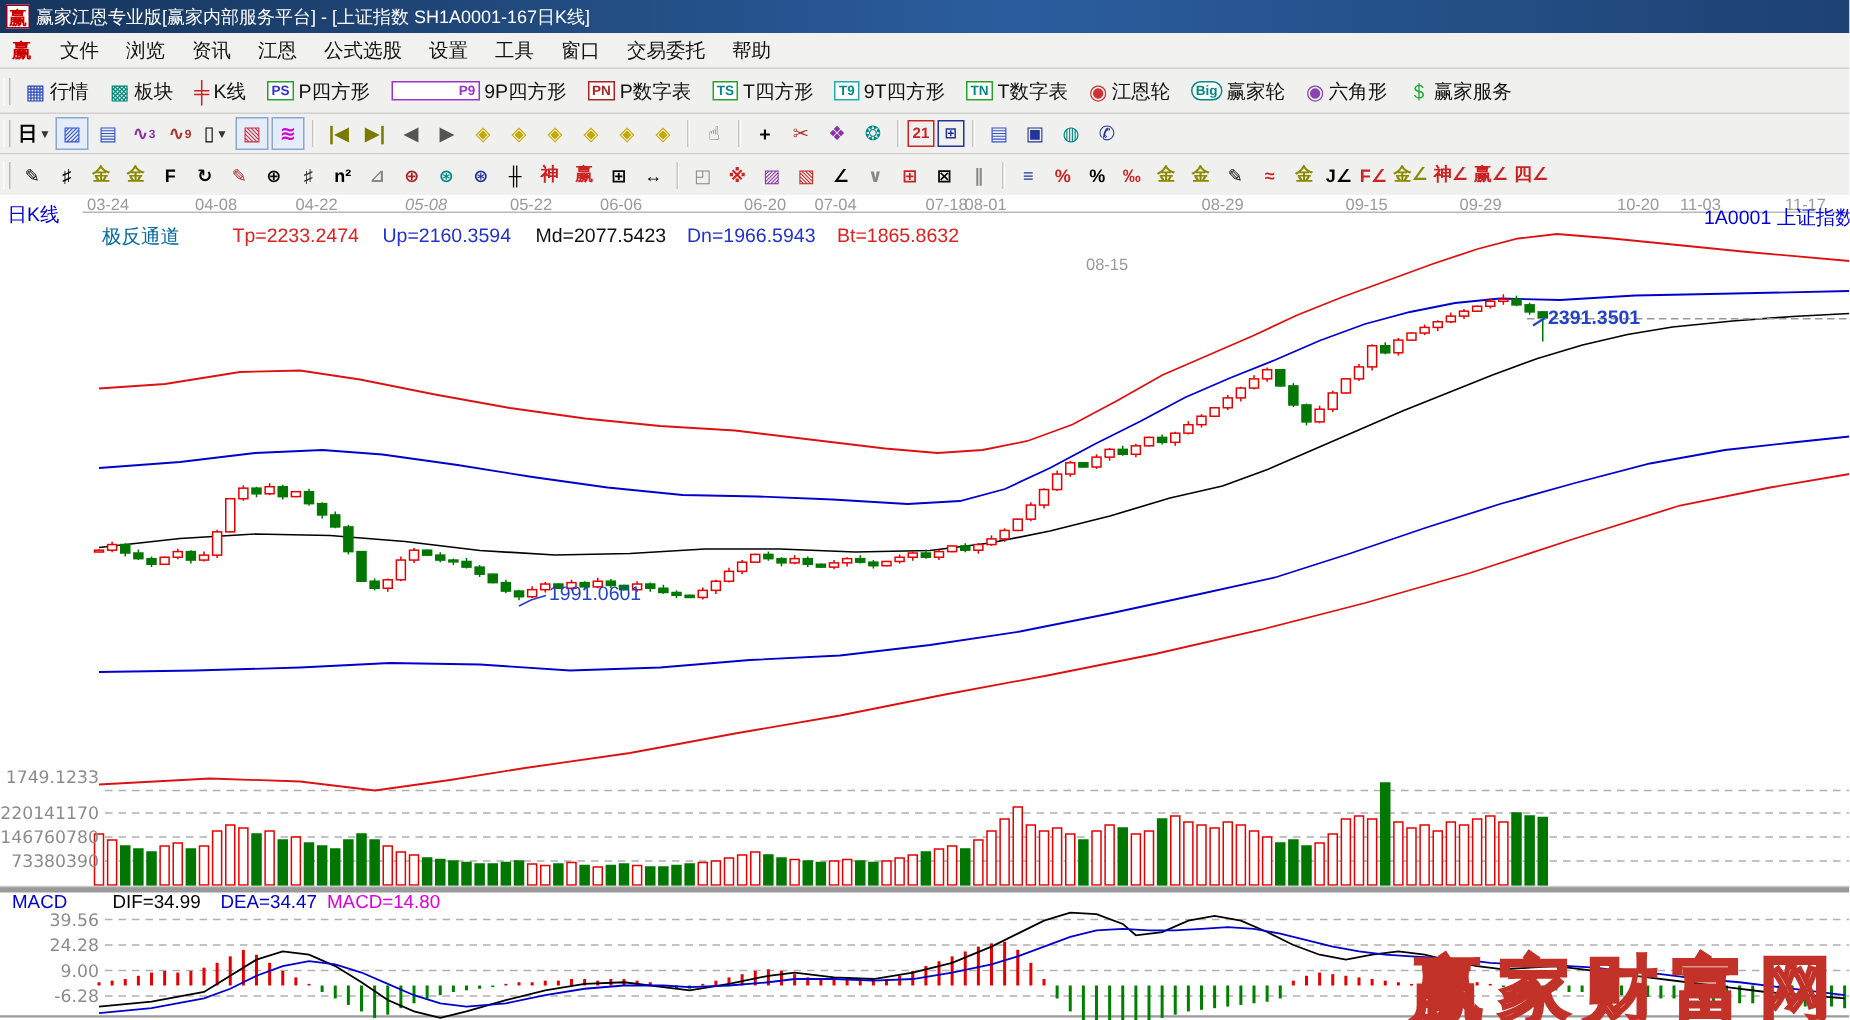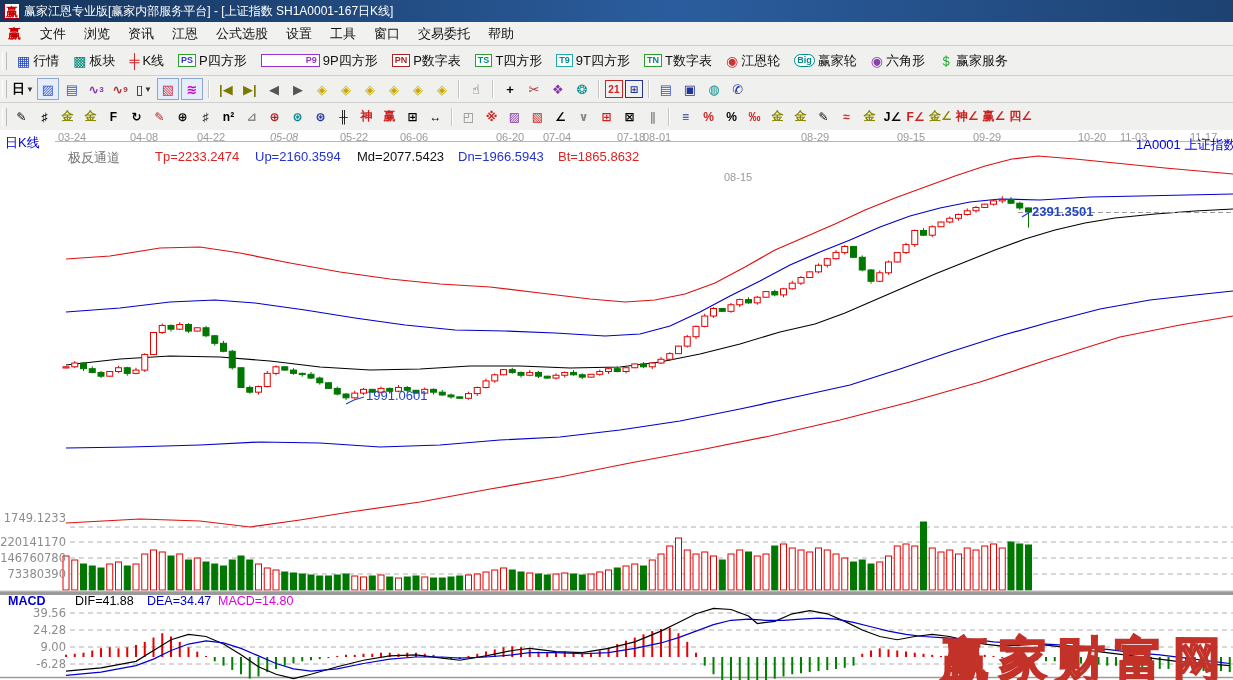--- a/index.html
+++ b/index.html
@@ -43,21 +43,21 @@
   #chartsvg{position:absolute;left:0;top:0;}
   .ovl{position:absolute;white-space:nowrap;}
   .date-lbl{position:absolute;top:1px;font-size:11px;color:#9a9a9a;}
   #dk-label{left:5px;top:4px;color:#0000cc;font-size:13px;}
   #symbol-label{left:1136px;top:6px;color:#0000dd;font-size:13px;}
   .info-row{position:absolute;top:19px;font-size:13px;}
   .gray-axis{position:absolute;left:0;width:66px;text-align:right;
     font-size:11.5px;color:#8c8c8c;font-family:"DejaVu Sans",sans-serif;}
   #price-label{color:#2244cc;font-size:13px;font-weight:bold;}
   #low-label{color:#2244cc;font-size:13px;}
-  .macd-h{position:absolute;top:464px;font-size:12.5px;font-weight:bold;}
+  .macd-h{position:absolute;top:464px;font-size:12.5px;font-weight:normal;}
   #watermark{position:absolute;right:2px;top:498px;font-family:"DejaVu Serif",serif;
     font-size:48px;font-weight:bold;letter-spacing:10px;
     color:rgba(235,130,120,0.30);-webkit-text-stroke:2px #c23228;}
 </style>
 </head>
 <body>
 
 <div class="titlebar"><span class="logo">赢</span><span>赢家江恩专业版[赢家内部服务平台] - [上证指数  SH1A0001-167日K线]</span></div>
 
 <div class="menubar"><span class="logo2">赢</span><span id="menu-items"><span class="menu-item">文件</span><span class="menu-item">浏览</span><span class="menu-item">资讯</span><span class="menu-item">江恩</span><span class="menu-item">公式选股</span><span class="menu-item">设置</span><span class="menu-item">工具</span><span class="menu-item">窗口</span><span class="menu-item">交易委托</span><span class="menu-item">帮助</span></span></div>
@@ -712,21 +712,21 @@
       <span class="date-lbl" style="left: 897px;">09-15</span>
       <span class="date-lbl" style="left: 973px;">09-29</span>
       <span class="date-lbl" style="left: 1078px;">10-20</span>
       <span class="date-lbl" style="left: 1120px;">11-03</span>
       <span class="date-lbl" style="left: 1190px;">11-17</span>
     </div>
 
   <div class="ovl" id="dk-label">日K线</div>
   <div class="ovl" id="symbol-label">1A0001 上证指数</div>
 
-  <div class="ovl info-row" style="left:68px;color:#737373;">极反通道</div>
+  <div class="ovl info-row" style="left:68px;color:#0369a1;">极反通道</div>
   <div class="ovl info-row" style="left:155px;color:#dd2222;">Tp=2233.2474</div>
   <div class="ovl info-row" style="left:255px;color:#2233cc;">Up=2160.3594</div>
   <div class="ovl info-row" style="left:357px;color:#111;">Md=2077.5423</div>
   <div class="ovl info-row" style="left:458px;color:#2233cc;">Dn=1966.5943</div>
   <div class="ovl info-row" style="left:558px;color:#dd2222;">Bt=1865.8632</div>
 
   <div class="ovl" id="price-label" style="left:1032px;top:74px;">2391.3501</div>
   <div class="ovl" id="low-label" style="left:366px;top:258px;">1991.0601</div>
 
   <div class="gray-axis" style="top:381px;">1749.1233</div>
@@ -736,18 +736,18 @@
       <div class="gray-axis" style="top: 437px;">73380390</div>
     </div>
   <div id="macd-labels">
       <div class="gray-axis" style="top: 476px;">39.56</div>
       <div class="gray-axis" style="top: 493px;">24.28</div>
       <div class="gray-axis" style="top: 510px;">9.00</div>
       <div class="gray-axis" style="top: 527px;">-6.28</div>
     </div>
 
   <div class="ovl macd-h" style="left:8px;color:#0000cc;">MACD</div>
-  <div class="ovl macd-h" style="left:75px;color:#000;font-weight:normal;">DIF=41.88</div>
+  <div class="ovl macd-h" style="left:75px;color:#000;font-weight:normal;">DIF=34.99</div>
   <div class="ovl macd-h" style="left:147px;color:#0000cc;font-weight:normal;">DEA=34.47</div>
   <div class="ovl macd-h" style="left:218px;color:#dd00dd;font-weight:normal;">MACD=14.80</div>
 
   <div id="watermark">赢家财富网</div>
 </div>
 
 </body></html>

